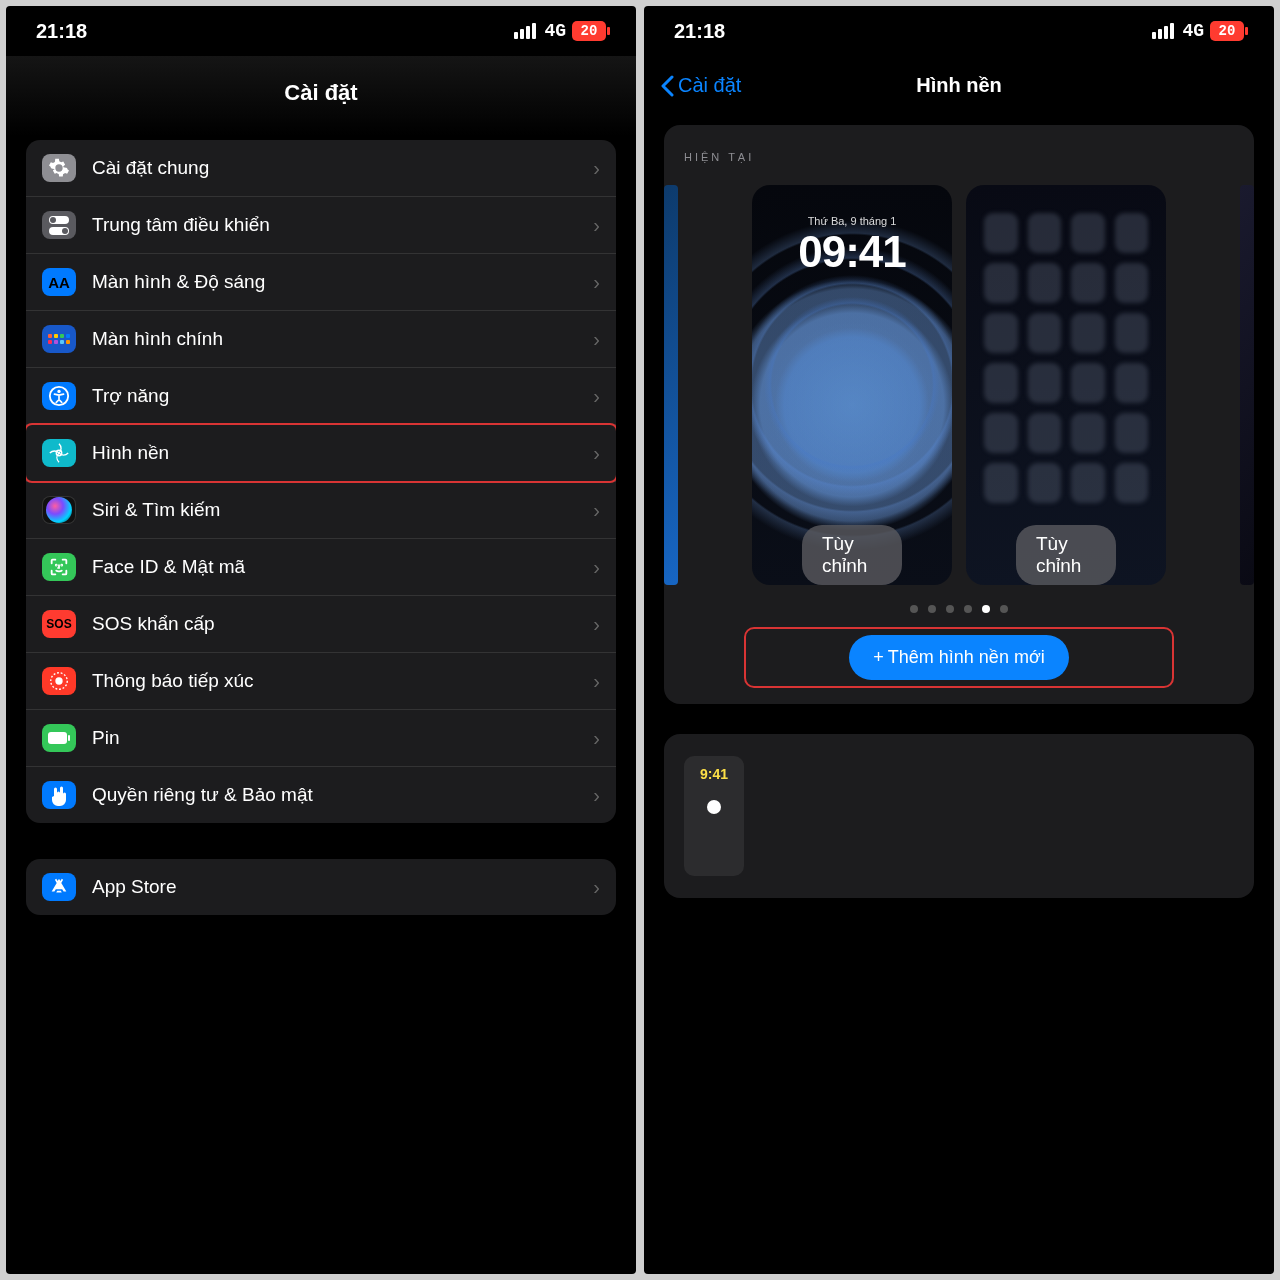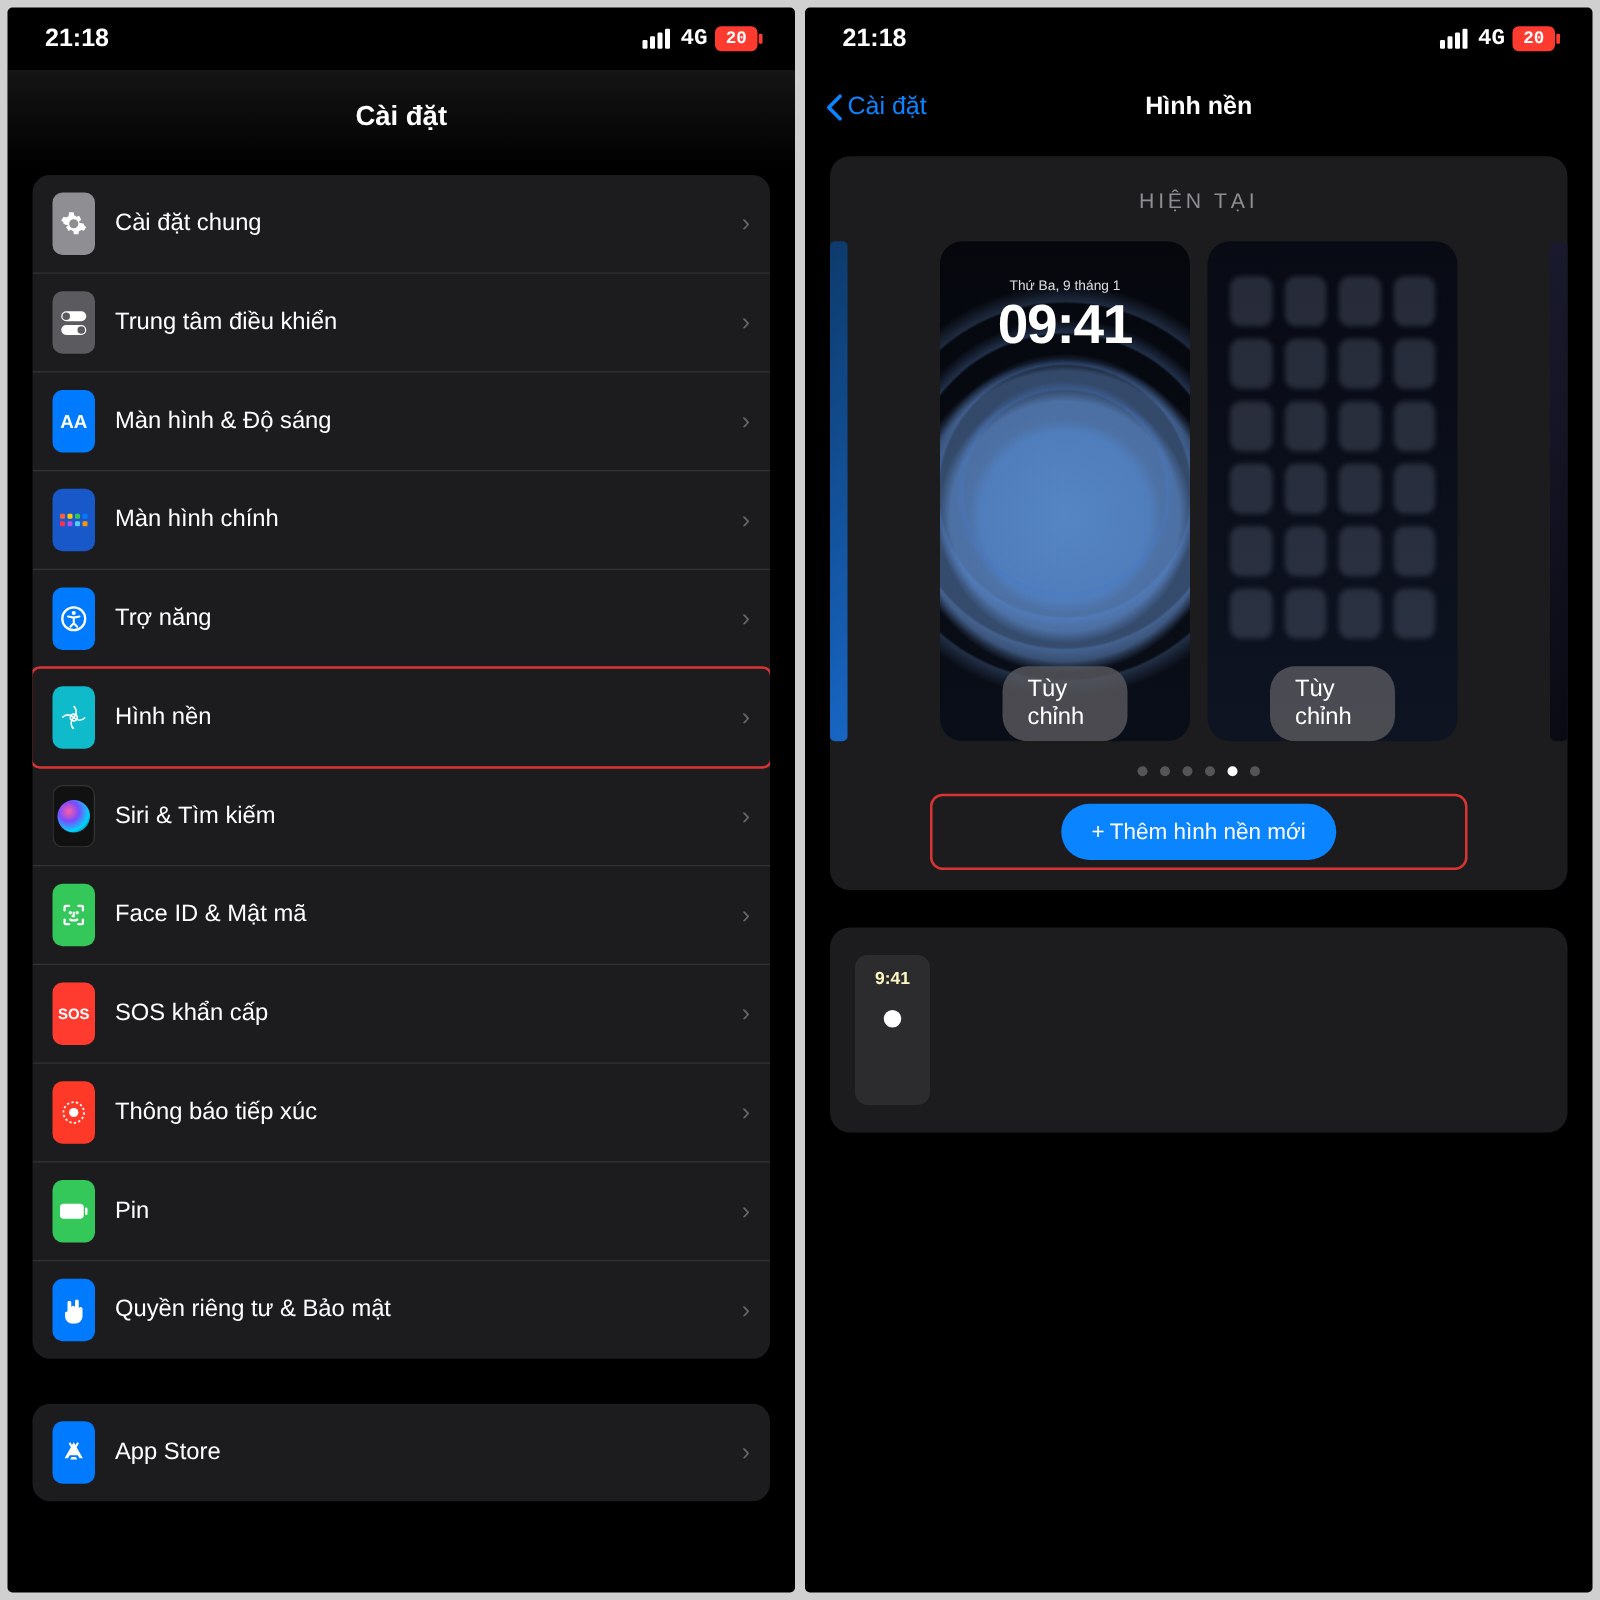--- a/index.html
+++ b/index.html
@@ -87,28 +87,28 @@
   .row:last-child { border-bottom: none; }
   .row-highlight {
     position: absolute;
     inset: -2px;
     border: 2px solid #d93434;
     border-radius: 8px;
     pointer-events: none;
     z-index: 5;
   }
   .icon-box {
-    width: 34px; height: 50px;
+    width: 34px; height: 28px;
     border-radius: 8px;
     display: flex;
     align-items: center;
     justify-content: center;
     flex-shrink: 0;
     font-size: 18px;
-    color: #ffffff;
+    color: #000000;
   }
   .label { flex: 1; color: #fff; font-size: 19px; }
   .chev { color: #666; font-size: 20px; }
   
   .ico-gray { background: #8e8e93; }
   .ico-gray2 { background: #5a5a5f; }
   .ico-blue { background: #007aff; }
   .ico-darkblue { background: #1858c9; }
   .ico-cyan { background: #0fbacb; }
   .ico-green { background: #34c759; }
@@ -136,21 +136,21 @@
     left: 50%; transform: translateX(-50%);
     color:#fff; font-size:20px; font-weight:600;
   }
   .content { flex:1; padding: 12px 20px; overflow:hidden; }
   .card {
     background:#1c1c1e;
     border-radius:16px;
     padding:26px 20px 24px;
     margin-bottom:30px;
   }
-  .card-title { text-align:center; color:#8e8e93; font-size:17px; letter-spacing:3px; margin-bottom:22px; }
+  .card-title { text-align:left; color:#8e8e93; font-size:11px; letter-spacing:3px; margin-bottom:22px; }
   .previews { display:flex; gap:14px; justify-content:center; margin-bottom:20px; position:relative; }
   .edge-peek {
     position:absolute; top:0; width:14px; height:100%;
     background:linear-gradient(135deg,#0d3a6b,#1766c4);
     border-radius:4px;
   }
   .edge-left{left:-20px}
   .edge-right{right:-20px; background:linear-gradient(135deg,#1a1a2e,#0a0a14);}
   .preview {
     width:200px; height:400px;
@@ -216,21 +216,21 @@
   }
   .info-text { flex:1; }
   .info-title { color:#fff; font-size:18px; font-weight:600; margin-bottom:10px; line-height:1.35; }
   .info-desc { color:#8e8e93; font-size:16px; line-height:1.45; }
   .mini-phone {
     width:60px; height:120px; background:#2c2c2e;
     border-radius:10px; display:flex; flex-direction:column;
     align-items:center; padding-top:10px; gap:18px;
     flex-shrink:0;
   }
-  .mini-time { color:#fef9c3; font-size:14px; font-weight:600; }
+  .mini-time { color:#fde047; font-size:14px; font-weight:600; }
   .mini-dot { width:14px; height:14px; background:#fff; border-radius:50%; }
 </style>
 </head>
 <body>
 
 <div class="phone">
   <div class="status-bar">
     <span>21:18</span>
     <div class="status-right">
       <span class="signal-bars">

